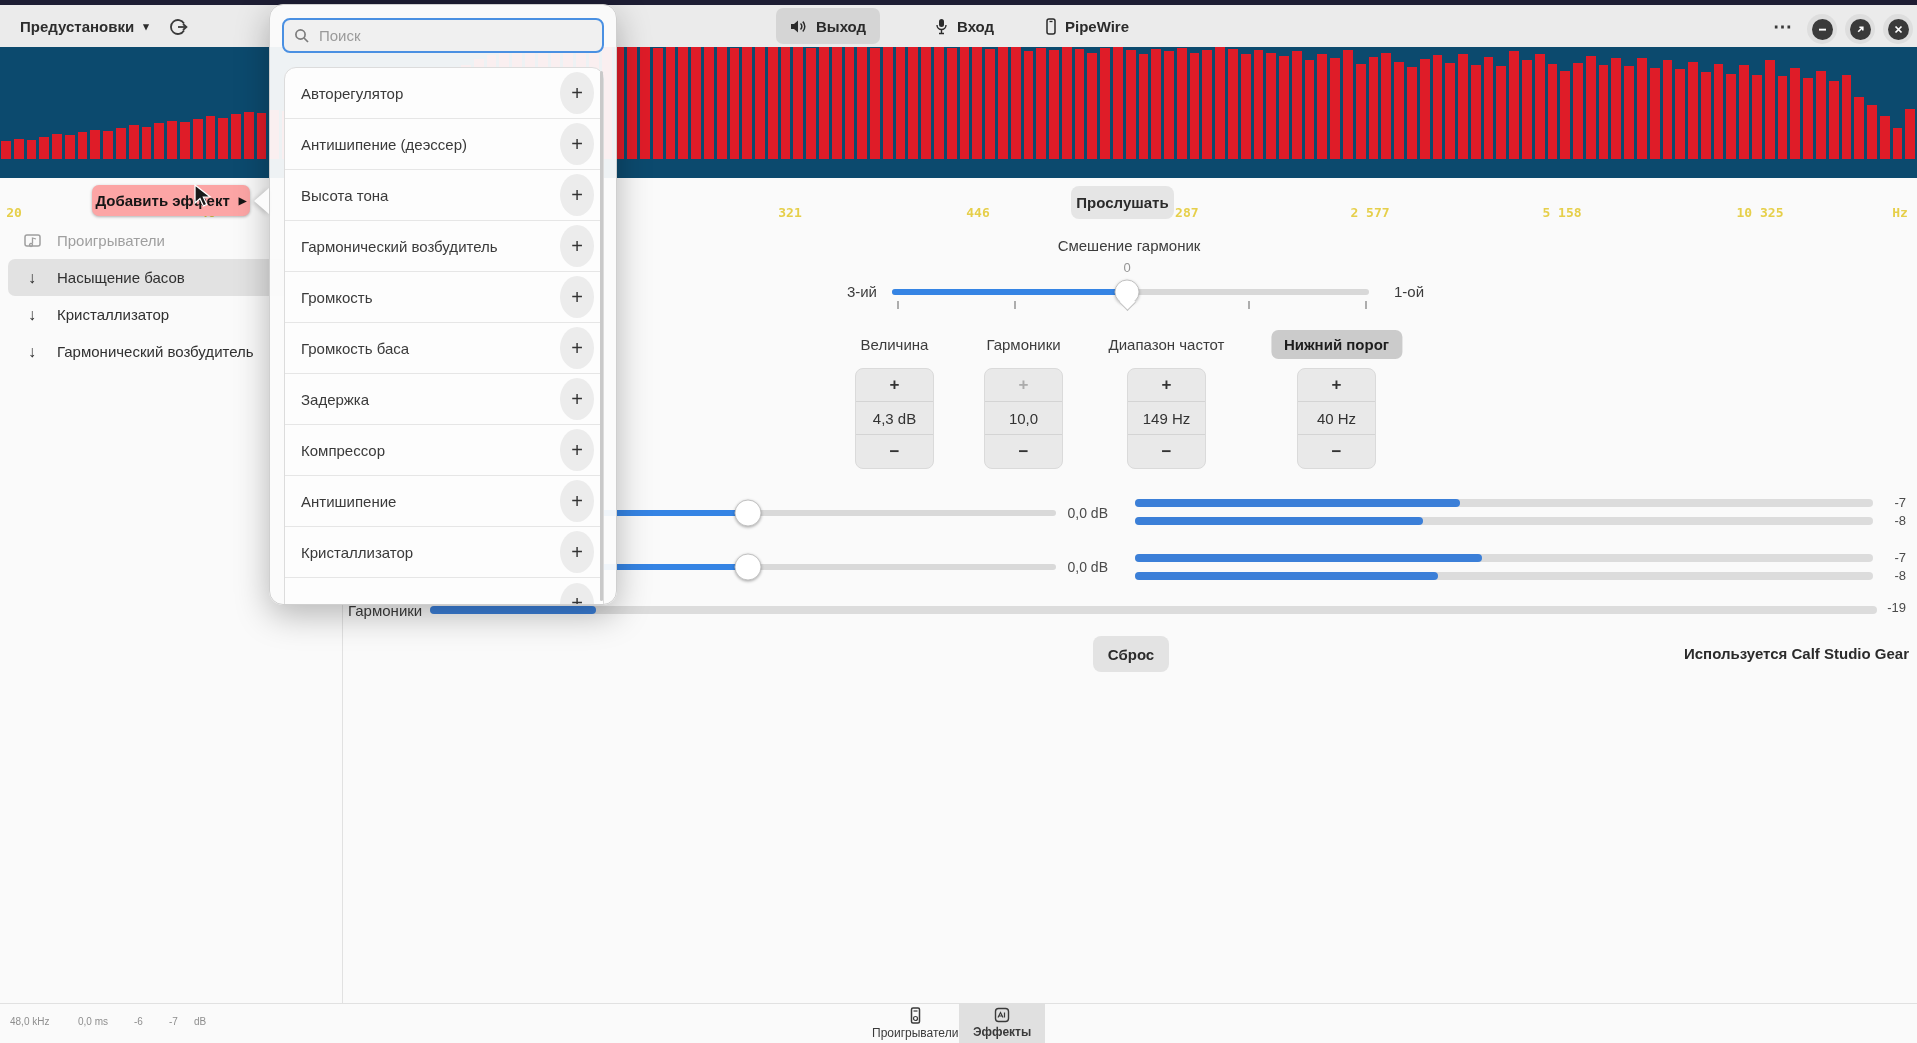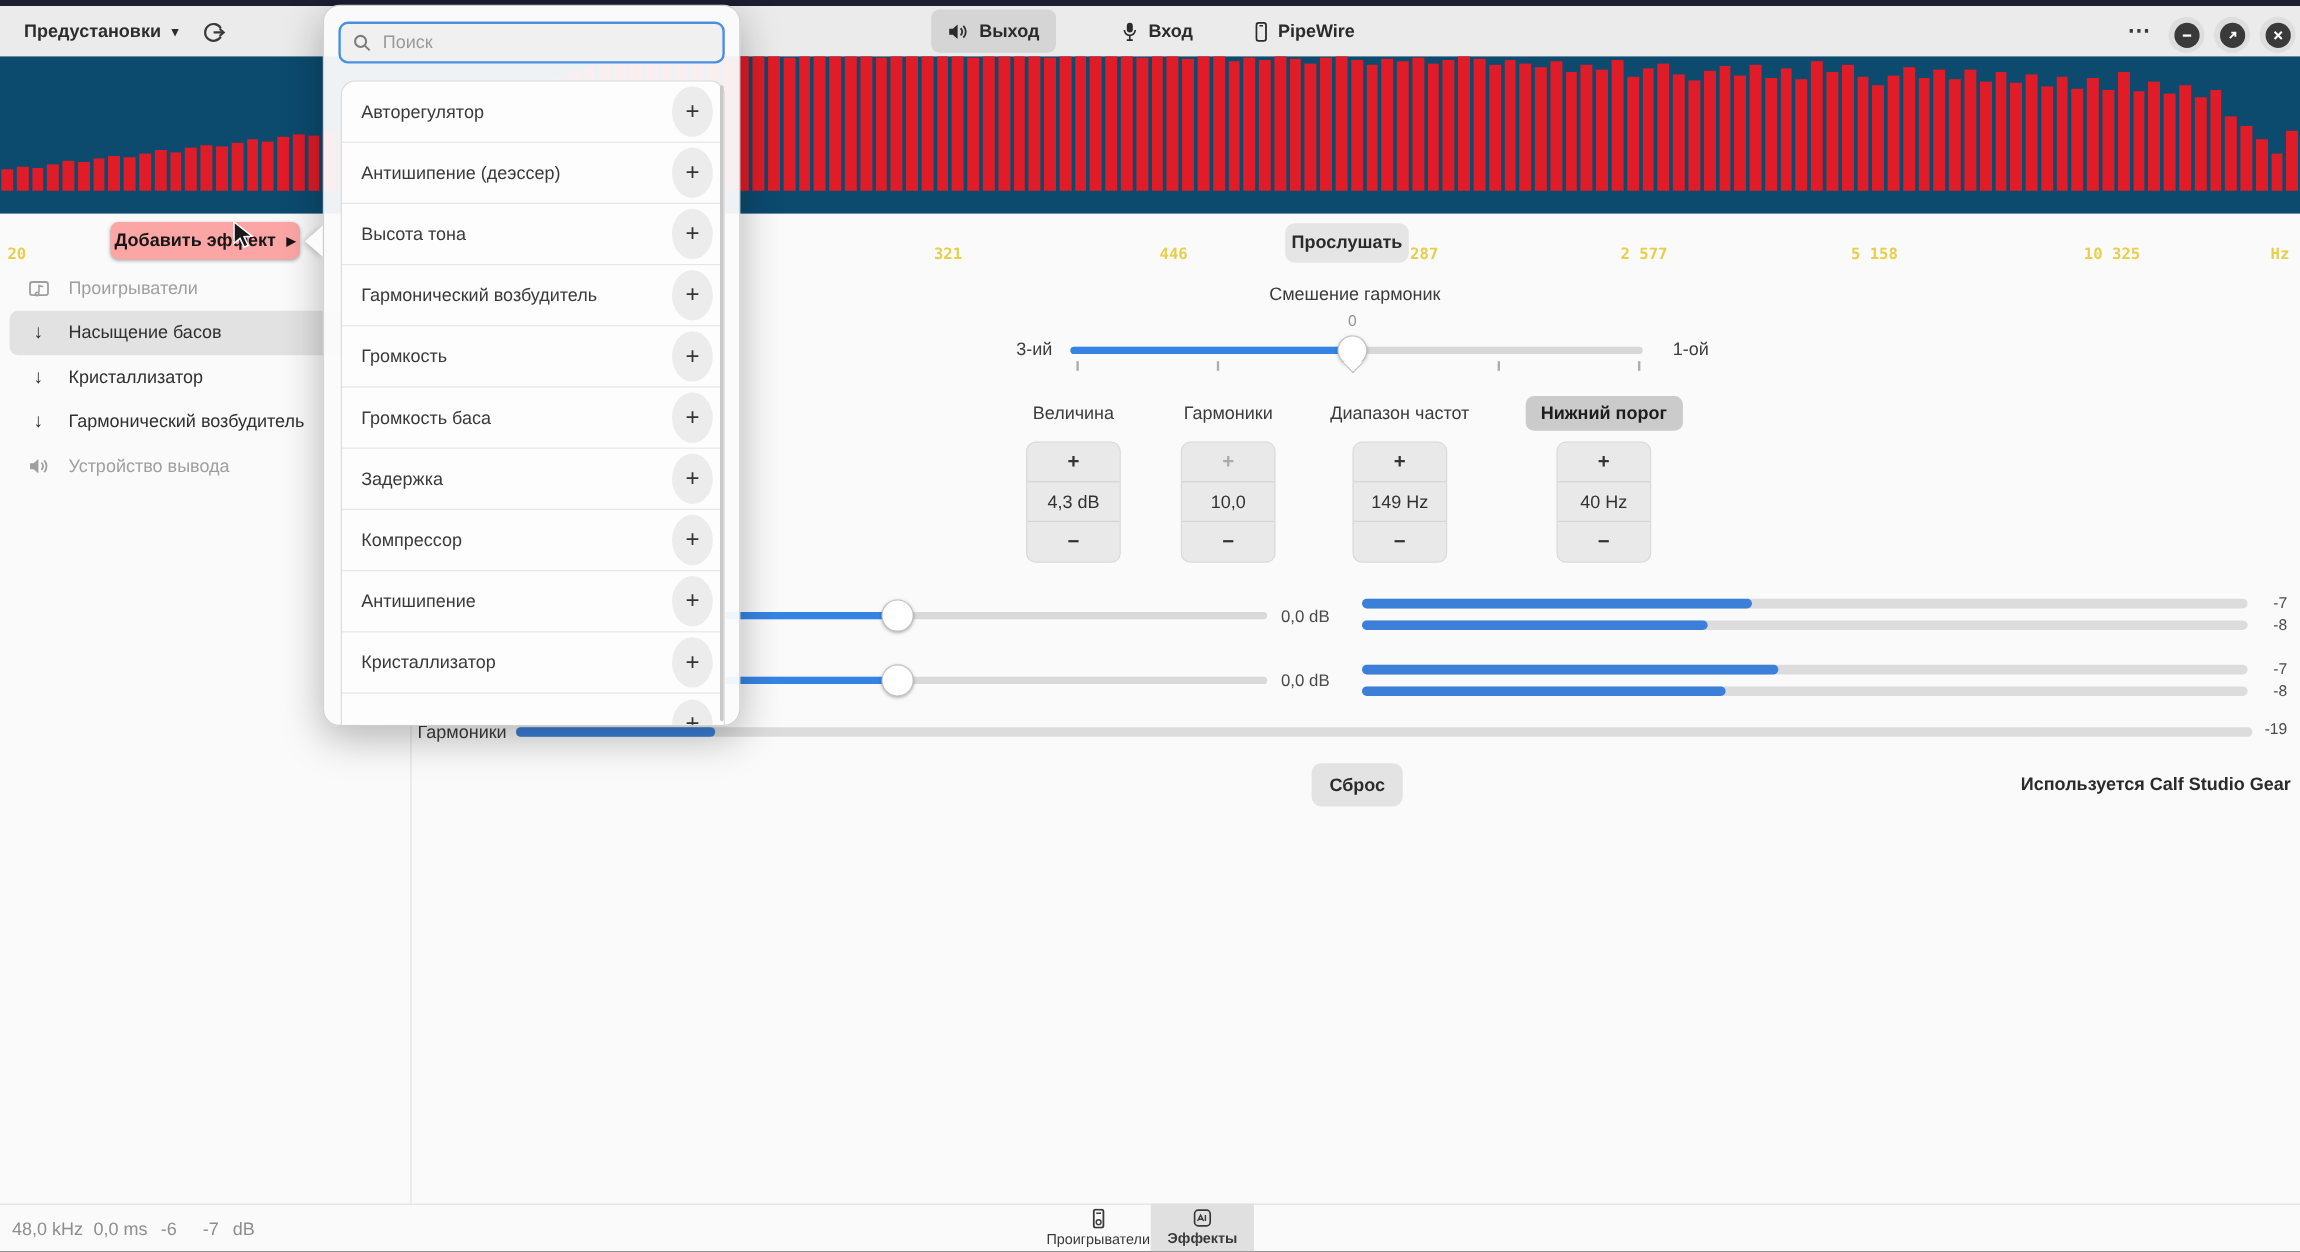--- a/index.html
+++ b/index.html
@@ -82,21 +82,21 @@
   box-shadow:0 1px 3px rgba(0,0,0,.3);transform:translate(-50%,-50%)}
 .gval{position:absolute;left:1000px;width:108px;text-align:right;font-size:14px;color:#4a4a4a}
 .mtrack{position:absolute;left:1135px;width:738px;height:8px;background:#dcdcdc;border-radius:4px}
 .mfill{height:8px;background:#3b7fd8;border-radius:4px}
 .mlab{position:absolute;left:1874px;width:32px;text-align:right;font-size:13px;color:#4a4a4a}
 .harmlab{position:absolute;left:348px;top:602px;font-size:15px;color:#3c3c3c}
 .reset{position:absolute;left:1093px;top:636px;width:76px;height:36px;background:#e3e3e3;border-radius:8px;
   display:flex;align-items:center;justify-content:center;font-size:15px;font-weight:700;color:#2b2b2b}
 .credit{position:absolute;right:8px;top:645px;font-size:15px;font-weight:700;color:#2b2b2b}
 
-.status{position:absolute;top:1016px;font-size:15px;color:#8e8e8e;white-space:nowrap}
+.status{position:absolute;top:1016px;font-size:10px;color:#8e8e8e;white-space:nowrap}
 .btab{position:absolute;top:1003px;height:40px;display:flex;flex-direction:column;align-items:center;
   justify-content:center;gap:2px;font-size:12px;color:#3a3a3a;padding:0 14px}
 .btab.active{background:#e0e0e0;font-weight:700}
 .cursor{position:absolute;left:193px;top:184px;z-index:9}
 svg{display:block}
 </style>
 </head>
 <body>
 
 <div class="screen">
@@ -353,29 +353,20 @@
         <span>Насыщение басов</span>
       </div>
       <div class="srow ">
         <span class="sic" style="color:#2e2e2e">↓</span>
         <span>Кристаллизатор</span>
       </div>
       <div class="srow ">
         <span class="sic" style="color:#2e2e2e">↓</span>
         <span>Гармонический возбудитель</span>
       </div>
-      <div class="srow dim">
-        <span class="sic">
-          <svg width="17" height="15" viewBox="0 0 17 15">
-            <path d="M1 5 h3 l4 -3.6 v12.2 l-4 -3.6 h-3 z" fill="#9f9f9f"></path>
-            <path d="M10.5 4.5 a4 4 0 0 1 0 6 M12.8 2.6 a7 7 0 0 1 0 9.8" fill="none" stroke="#9f9f9f" stroke-width="1.5"></path>
-          </svg>
-        </span>
-        <span>Устройство вывода</span>
-      </div>
     </div>
   <div class="vdiv"></div>
 
   <div class="listen">Прослушать</div>
   <div class="mixtitle">Смешение гармоник</div>
   <div class="mixzero">0</div>
   <div class="mixlab" style="left:807px;width:70px;text-align:right">3-ий</div>
   <div class="mixlab" style="left:1394px">1-ой</div>
   <div class="mixtrack">
       <div class="mixfill" id="mixfill" style="width: 49.3%;"></div>

